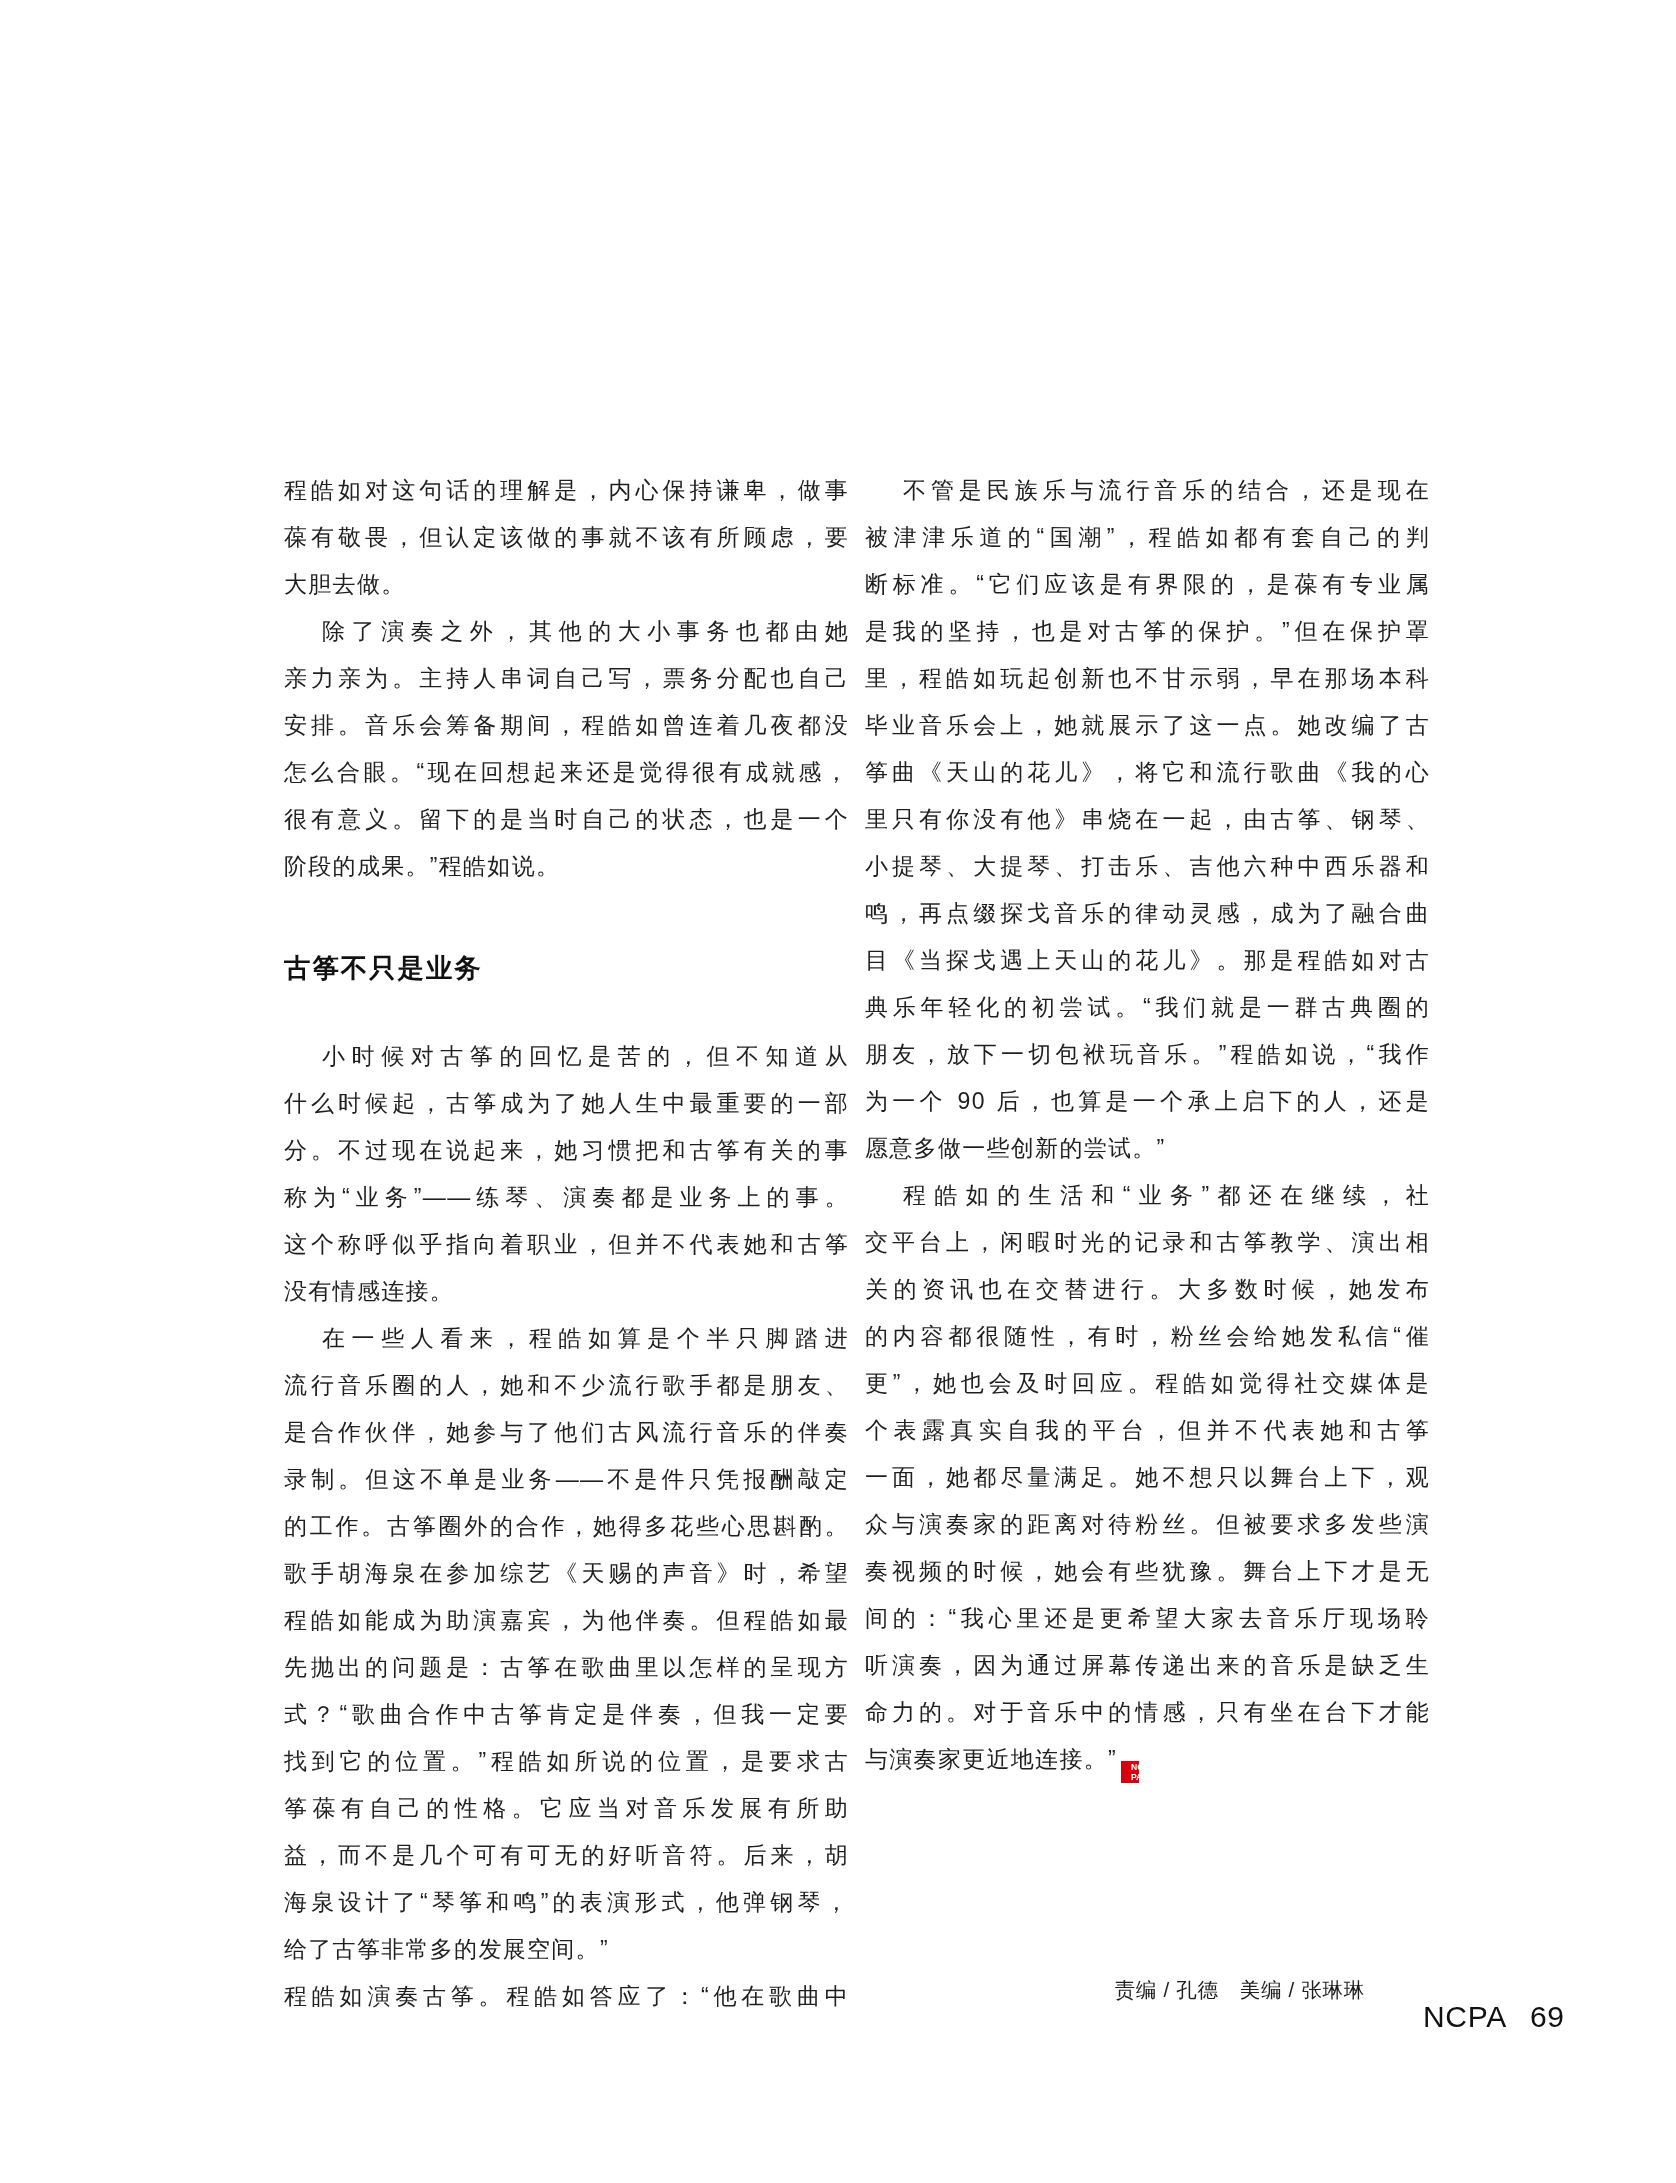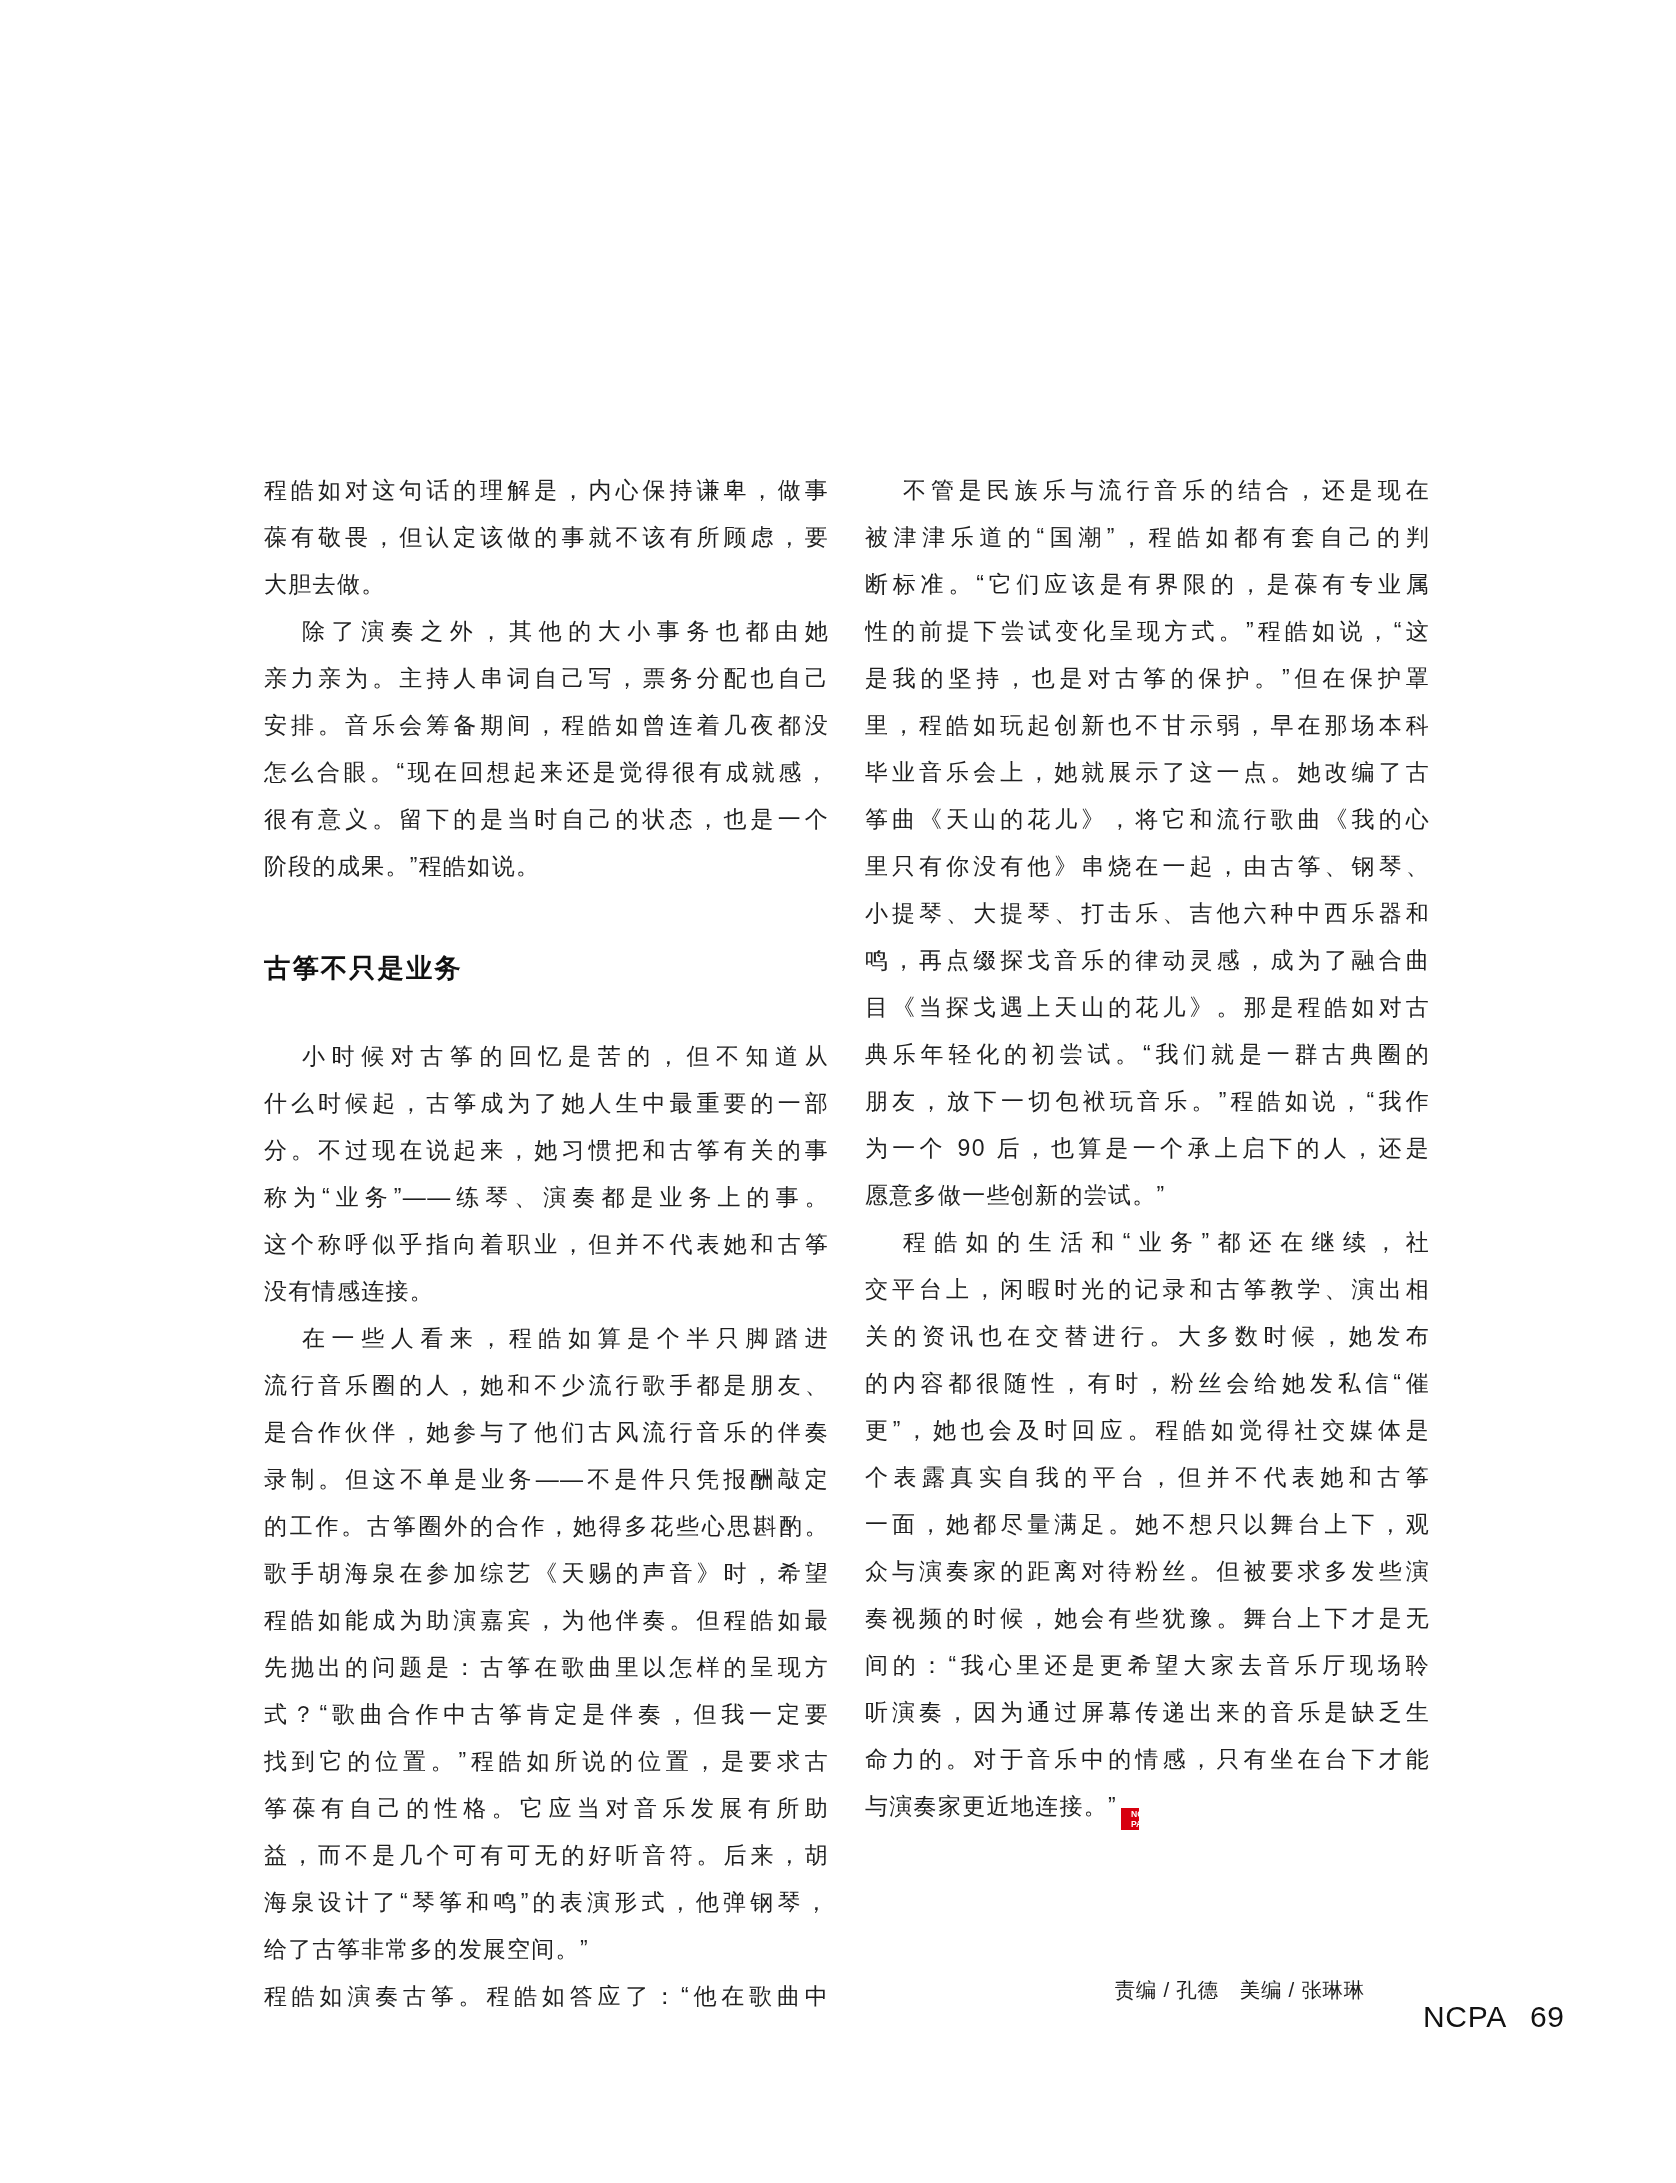--- a/index.html
+++ b/index.html
@@ -13,21 +13,21 @@
   .column {
     position:absolute;
     top:467px;
     width:565px;
     color:#1f1f1f;
     font-size:23px;
     line-height:47px;
     letter-spacing:1.3px;
     font-weight:400;
   }
-  #col-left  { left:264px; }
+  #col-left  { left:284px; }
   #col-right { left:865px; }
   .line {
     height:47px;
     overflow:hidden;
     text-align:justify;
     text-align-last:justify;
   }
   .line.plast { text-align-last:left; }
   .line.indent { text-indent:38px; }
   .col-heading {
@@ -119,21 +119,20 @@
     <div class="line">益，而不是几个可有可无的好听音符。后来，胡</div>
     <div class="line">海泉设计了“琴筝和鸣”的表演形式，他弹钢琴，</div>
     <div class="line plast">给了古筝非常多的发展空间。”</div>
     <div class="line">程皓如演奏古筝。程皓如答应了：“他在歌曲中</div>
   </div>
 
 <div id="col-right" class="column">
     <div class="line indent">不管是民族乐与流行音乐的结合，还是现在</div>
     <div class="line">被津津乐道的“国潮”，程皓如都有套自己的判</div>
     <div class="line">断标准。“它们应该是有界限的，是葆有专业属</div>
-    <div class="line">性的前提下尝试变化呈现方式。”程皓如说，“这</div>
     <div class="line">是我的坚持，也是对古筝的保护。”但在保护罩</div>
     <div class="line">里，程皓如玩起创新也不甘示弱，早在那场本科</div>
     <div class="line">毕业音乐会上，她就展示了这一点。她改编了古</div>
     <div class="line">筝曲《天山的花儿》，将它和流行歌曲《我的心</div>
     <div class="line">里只有你没有他》串烧在一起，由古筝、钢琴、</div>
     <div class="line">小提琴、大提琴、打击乐、吉他六种中西乐器和</div>
     <div class="line">鸣，再点缀探戈音乐的律动灵感，成为了融合曲</div>
     <div class="line">目《当探戈遇上天山的花儿》。那是程皓如对古</div>
     <div class="line">典乐年轻化的初尝试。“我们就是一群古典圈的</div>
     <div class="line">朋友，放下一切包袱玩音乐。”程皓如说，“我作</div>

